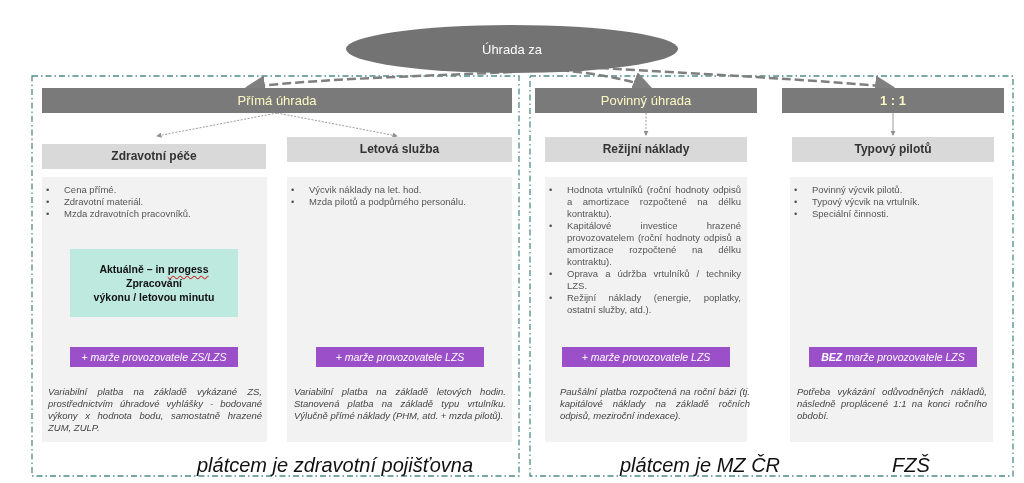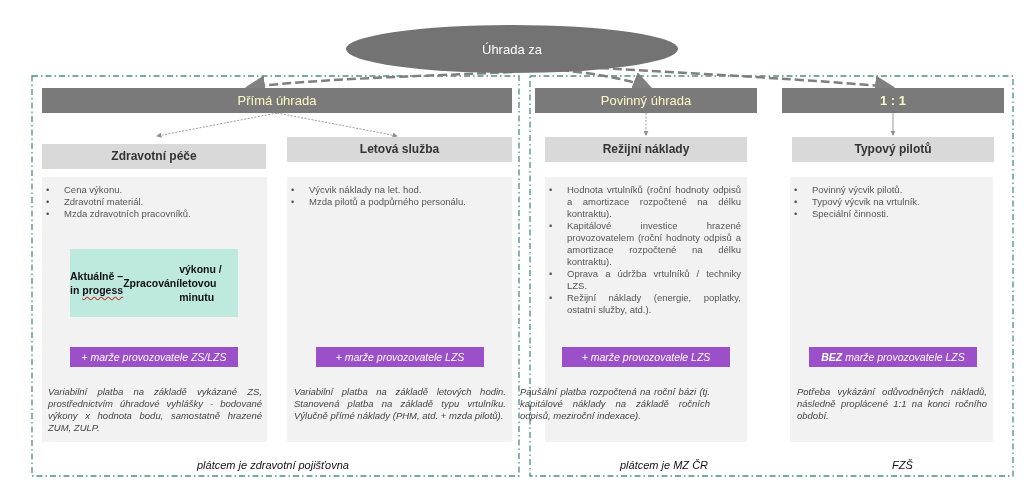--- a/index.html
+++ b/index.html
@@ -27,38 +27,38 @@
     position: absolute; background: #f2f2f2;
   }
   .bullets {
     position: absolute; list-style: none; font-size: 9.5px; line-height: 12px; color: #555;
   }
   .bullets li { position: relative; padding-left: 22px; text-align: justify; }
   .bullets li::before { content: "•"; position: absolute; left: 4px; top: 0; }
 
   .mint {
     position: absolute; background: #bde9de; color: #111;
-    font-size: 10.5px; font-weight: bold; line-height: 14px; text-align: left;
-    display: flex; flex-direction: row; justify-content: center; align-items: center;
+    font-size: 10.5px; font-weight: bold; line-height: 14px; text-align: right;
+    display: flex; flex-direction: column; justify-content: center; align-items: center;
   }
   .mint .wavy { text-decoration: underline wavy #c33; text-underline-offset: 2px; }
 
   .badge {
     position: absolute; background: #9b4fc9; color: #ffffff;
     font-size: 10.5px; font-style: italic; text-align: center; line-height: 20px; height: 20px;
   }
   .badge b { font-weight: bold; }
 
   .desc {
     position: absolute; font-size: 9.5px; line-height: 12px; font-style: italic; color: #444;
     text-align: justify;
   }
 
   .payer {
-    position: absolute; font-size: 11px; font-style: italic; color: #111; line-height: 18px;
+    position: absolute; font-size: 20px; font-style: italic; color: #111; line-height: 18px;
   }
 </style>
 </head>
 <body>
 
 <svg id="connectors" viewBox="0 0 1024 483">
   <defs>
     <marker id="arrowGrey" markerWidth="8" markerHeight="8" refX="6" refY="4" orient="auto">
       <path d="M0,0 L8,4 L0,8 z" fill="#808080"></path>
     </marker>
@@ -82,21 +82,21 @@
 
 <div class="ellipse">
   <span>Úhrada za</span>
 </div>
 
 <div class="hdr" style="left:42px; top:88px; width:470px;">Přímá úhrada</div>
 
 <div class="sub" style="left:42px; top:137px; width:224px;margin-top:7px;">Zdravotní péče</div>
 <div class="panel" style="left:42px; top:177px; width:225px; height:265px;"></div>
 <ul class="bullets" style="left:42px; top:184px; width:215px;">
-  <li>Cena výkonu.</li>
+  <li>Cena přímé.</li>
   <li>Zdravotní materiál.</li>
   <li>Mzda zdravotních pracovníků.</li>
 </ul>
 <div class="mint" style="left:70px; top:249px; width:168px; height:68px;">
   <div><span>Aktuálně – in </span><span class="wavy">progess</span></div>
   <div>Zpracování</div>
   <div>výkonu / letovou minutu</div>
 </div>
 <div class="badge" style="left:70px; top:347px; width:168px;text-align:center;"><span>+ marže provozovatele ZS/LZS</span></div>
 <div class="desc" style="left:48px; top:386px; width:214px;">Variabilní platba na základě vykázané ZS, prostřednictvím úhradové vyhlášky - bodované výkony x hodnota bodu, samostatně hrazené ZUM, ZULP.</div>
@@ -115,21 +115,21 @@
 <div class="hdr" style="left:535px; top:88px; width:222px;">Povinný úhrada</div>
 <div class="sub" style="left:545px; top:137px; width:202px;">Režijní náklady</div>
 <div class="panel" style="left:545px; top:177px; width:202px; height:265px;"></div>
 <ul class="bullets" style="left:545px; top:184px; width:196px;">
   <li>Hodnota vrtulníků (roční hodnoty odpisů a amortizace rozpočtené na délku kontraktu).</li>
   <li>Kapitálové investice hrazené provozovatelem (roční hodnoty odpisů a amortizace rozpočtené na délku kontraktu).</li>
   <li>Oprava a údržba vrtulníků / techniky LZS.</li>
   <li>Režijní náklady (energie, poplatky, ostatní služby, atd.).</li>
 </ul>
 <div class="badge" style="left:562px; top:347px; width:168px;"><span>+ marže provozovatele LZS</span></div>
-<div class="desc" style="left:520px; top:386px; width:190px;">Paušální platba rozpočtená na roční bázi (tj. kapitálové náklady na základě ročních odpisů, meziroční indexace).</div>
+<div class="desc" style="left:560px; top:386px; width:190px;">Paušální platba rozpočtená na roční bázi (tj. kapitálové náklady na základě ročních odpisů, meziroční indexace).</div>
 
 <div class="payer" style="left:620px; top:456px;">plátcem je MZ ČR</div>
 
 <div class="hdr" style="left:782px; top:88px; width:222px; font-weight:bold;">1 : 1</div>
 <div class="sub" style="left:792px; top:137px; width:202px;">Typový pilotů</div>
 <div class="panel" style="left:790px; top:177px; width:203px; height:265px;"></div>
 <ul class="bullets" style="left:790px; top:184px; width:198px;">
   <li>Povinný výcvik pilotů.</li>
   <li>Typový výcvik na vrtulník.</li>
   <li>Speciální činnosti.</li>

